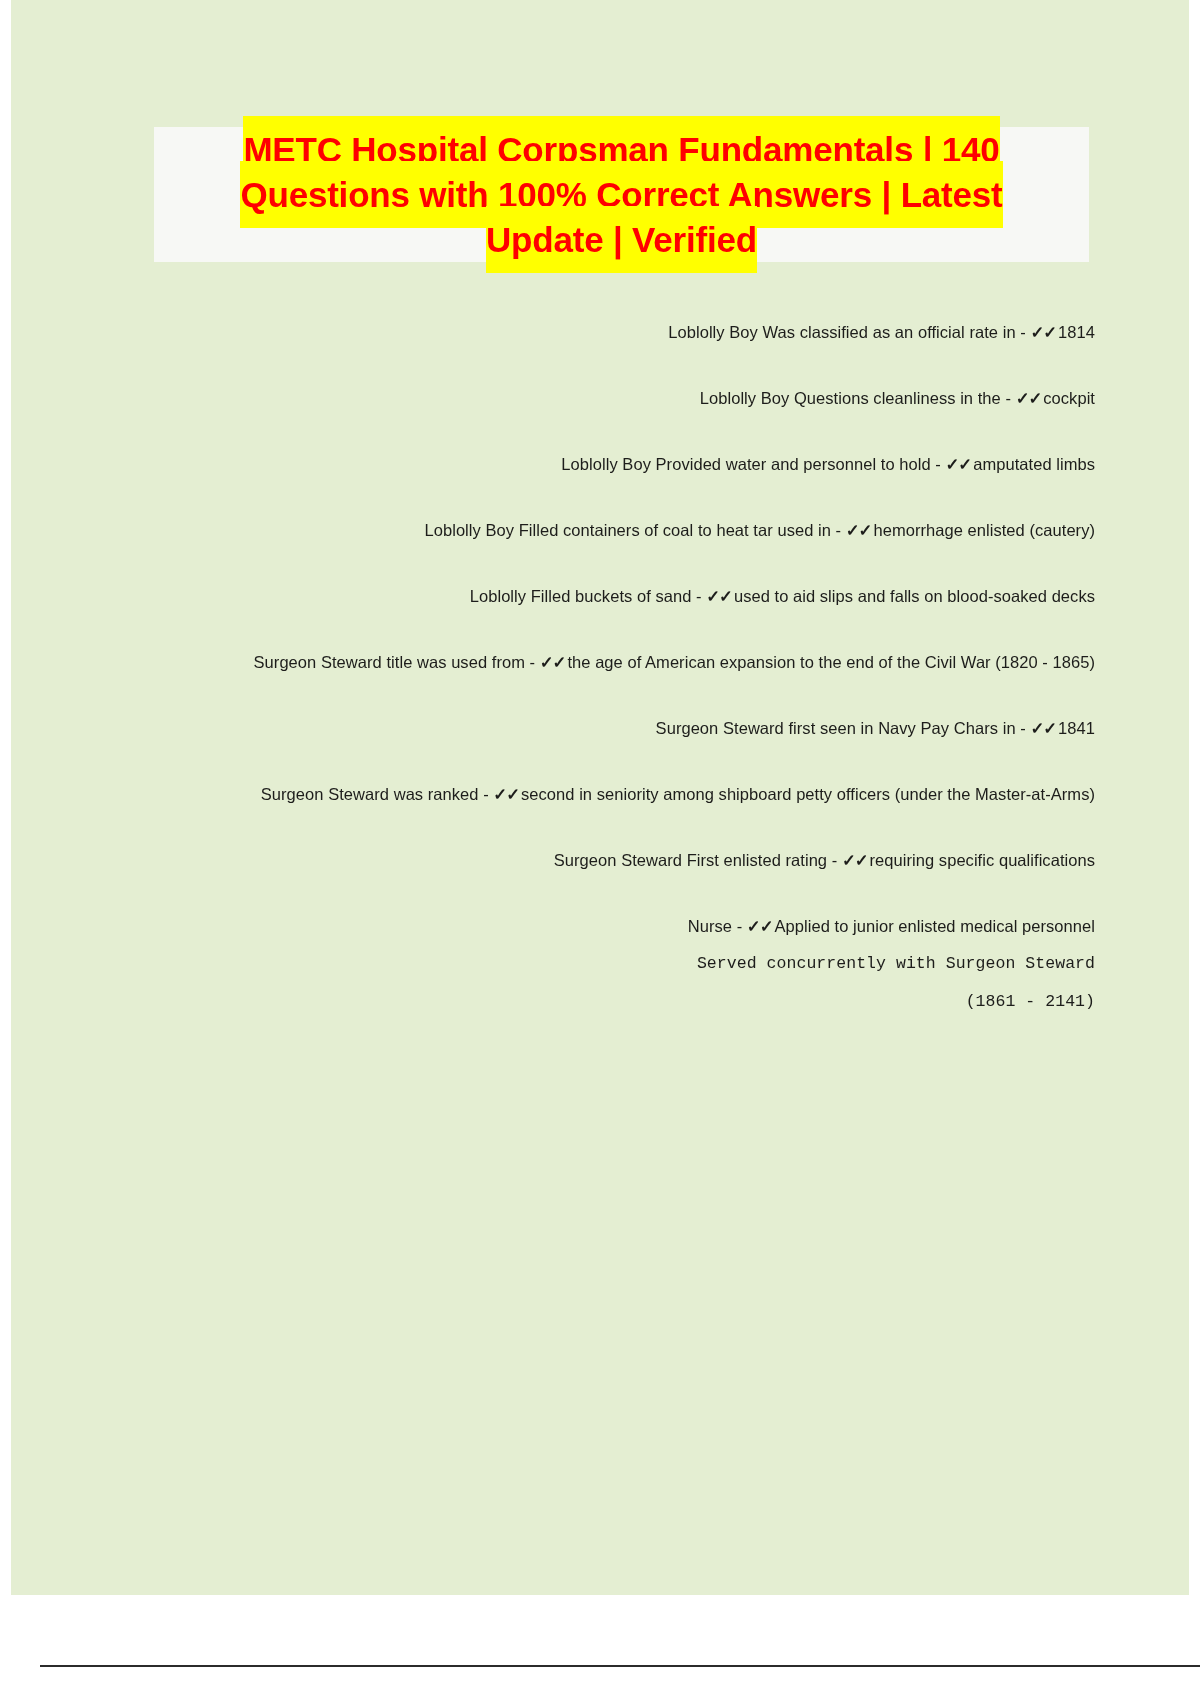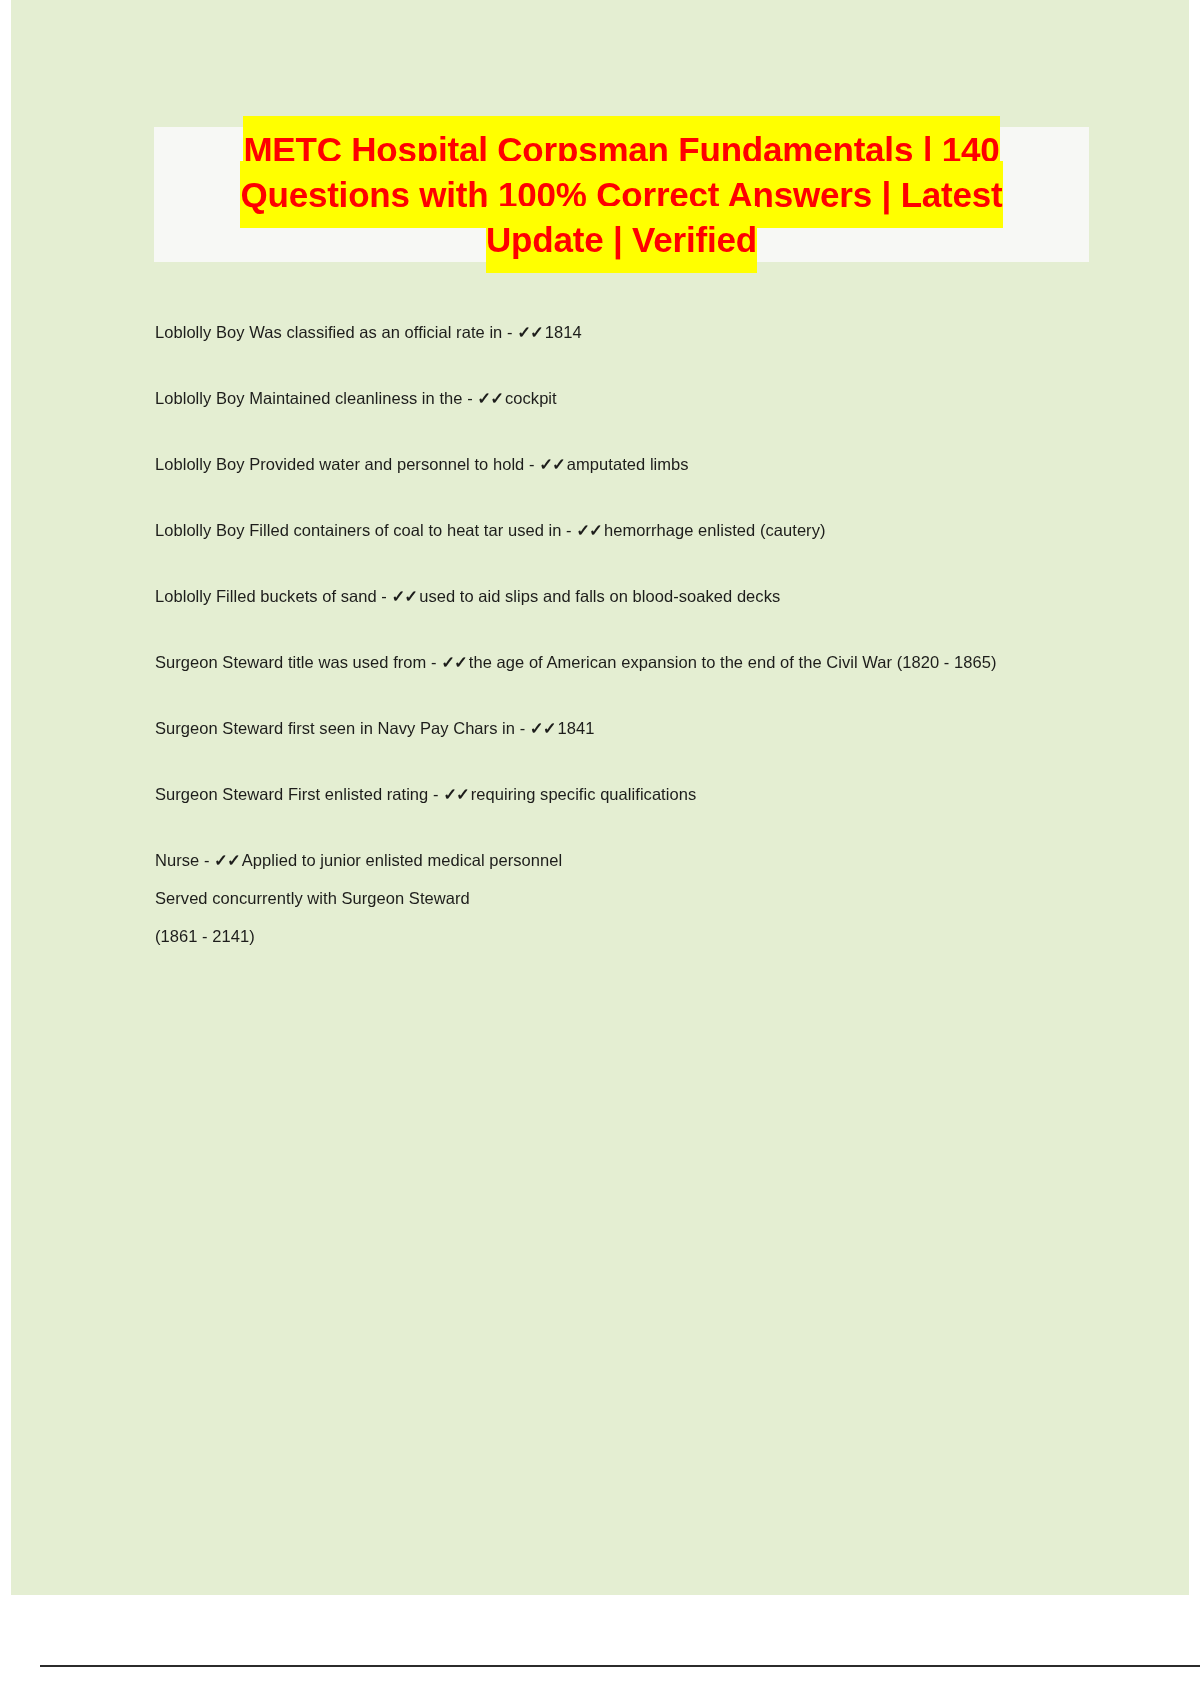--- a/index.html
+++ b/index.html
@@ -70,26 +70,28 @@
     left: 144px;
     top: 318px;
     width: 940px;
   }
   .qa-block {
     margin-bottom: 38px;
     color: #1d1d1b;
     font-size: 16.5px;
     line-height: 28px;
     letter-spacing: 0.05px;
+    text-align: right;
   }
   .qa-block .line {
     display: block;
   }
   .qa-block .line + .line {
     margin-top: 10px;
+    font-family: Liberation Mono, monospace;
   }
   .check {
     font-weight: 600;
     letter-spacing: -1px;
     padding-right: 2px;
   }
 </style>
 </head>
 <body>
 
@@ -101,36 +103,39 @@
       <div class="title-line"><span class="hl">METC Hospital Corpsman Fundamentals | 140</span></div>
       <div class="title-line"><span class="hl">Questions with 100% Correct Answers | Latest</span></div>
       <div class="title-line"><span class="hl">Update | Verified</span></div>
     </div>
 
     <div class="content" id="content">
         <div class="qa-block">
           <div class="line"><span>Loblolly Boy Was classified as an official rate in - </span><span class="check">✓✓</span><span>1814</span></div>
         </div>
         <div class="qa-block">
-          <div class="line"><span>Loblolly Boy Maintained cleanliness in the - </span><span class="check">✓✓</span><span>cockpit</span></div>
+          <div class="line"><span>Loblolly Boy Questions cleanliness in the - </span><span class="check">✓✓</span><span>cockpit</span></div>
         </div>
         <div class="qa-block">
           <div class="line"><span>Loblolly Boy Provided water and personnel to hold - </span><span class="check">✓✓</span><span>amputated limbs</span></div>
         </div>
         <div class="qa-block">
           <div class="line"><span>Loblolly Boy Filled containers of coal to heat tar used in - </span><span class="check">✓✓</span><span>hemorrhage enlisted (cautery)</span></div>
         </div>
         <div class="qa-block">
           <div class="line"><span>Loblolly Filled buckets of sand - </span><span class="check">✓✓</span><span>used to aid slips and falls on blood-soaked decks</span></div>
         </div>
         <div class="qa-block">
           <div class="line"><span>Surgeon Steward title was used from - </span><span class="check">✓✓</span><span>the age of American expansion to the end of the Civil War (1820 - 1865)</span></div>
         </div>
         <div class="qa-block">
           <div class="line"><span>Surgeon Steward first seen in Navy Pay Chars in - </span><span class="check">✓✓</span><span>1841</span></div>
+        </div>
+        <div class="qa-block">
+          <div class="line"><span>Surgeon Steward was ranked - </span><span class="check">✓✓</span><span>second in seniority among shipboard petty officers (under the Master-at-Arms)</span></div>
         </div>
         <div class="qa-block">
           <div class="line"><span>Surgeon Steward First enlisted rating - </span><span class="check">✓✓</span><span>requiring specific qualifications</span></div>
         </div>
         <div class="qa-block">
           <div class="line"><span>Nurse - </span><span class="check">✓✓</span><span>Applied to junior enlisted medical personnel</span></div>
           <div class="line"><span>Served concurrently with Surgeon Steward</span></div>
           <div class="line"><span>(1861 - 2141)</span></div>
         </div>
       </div>

